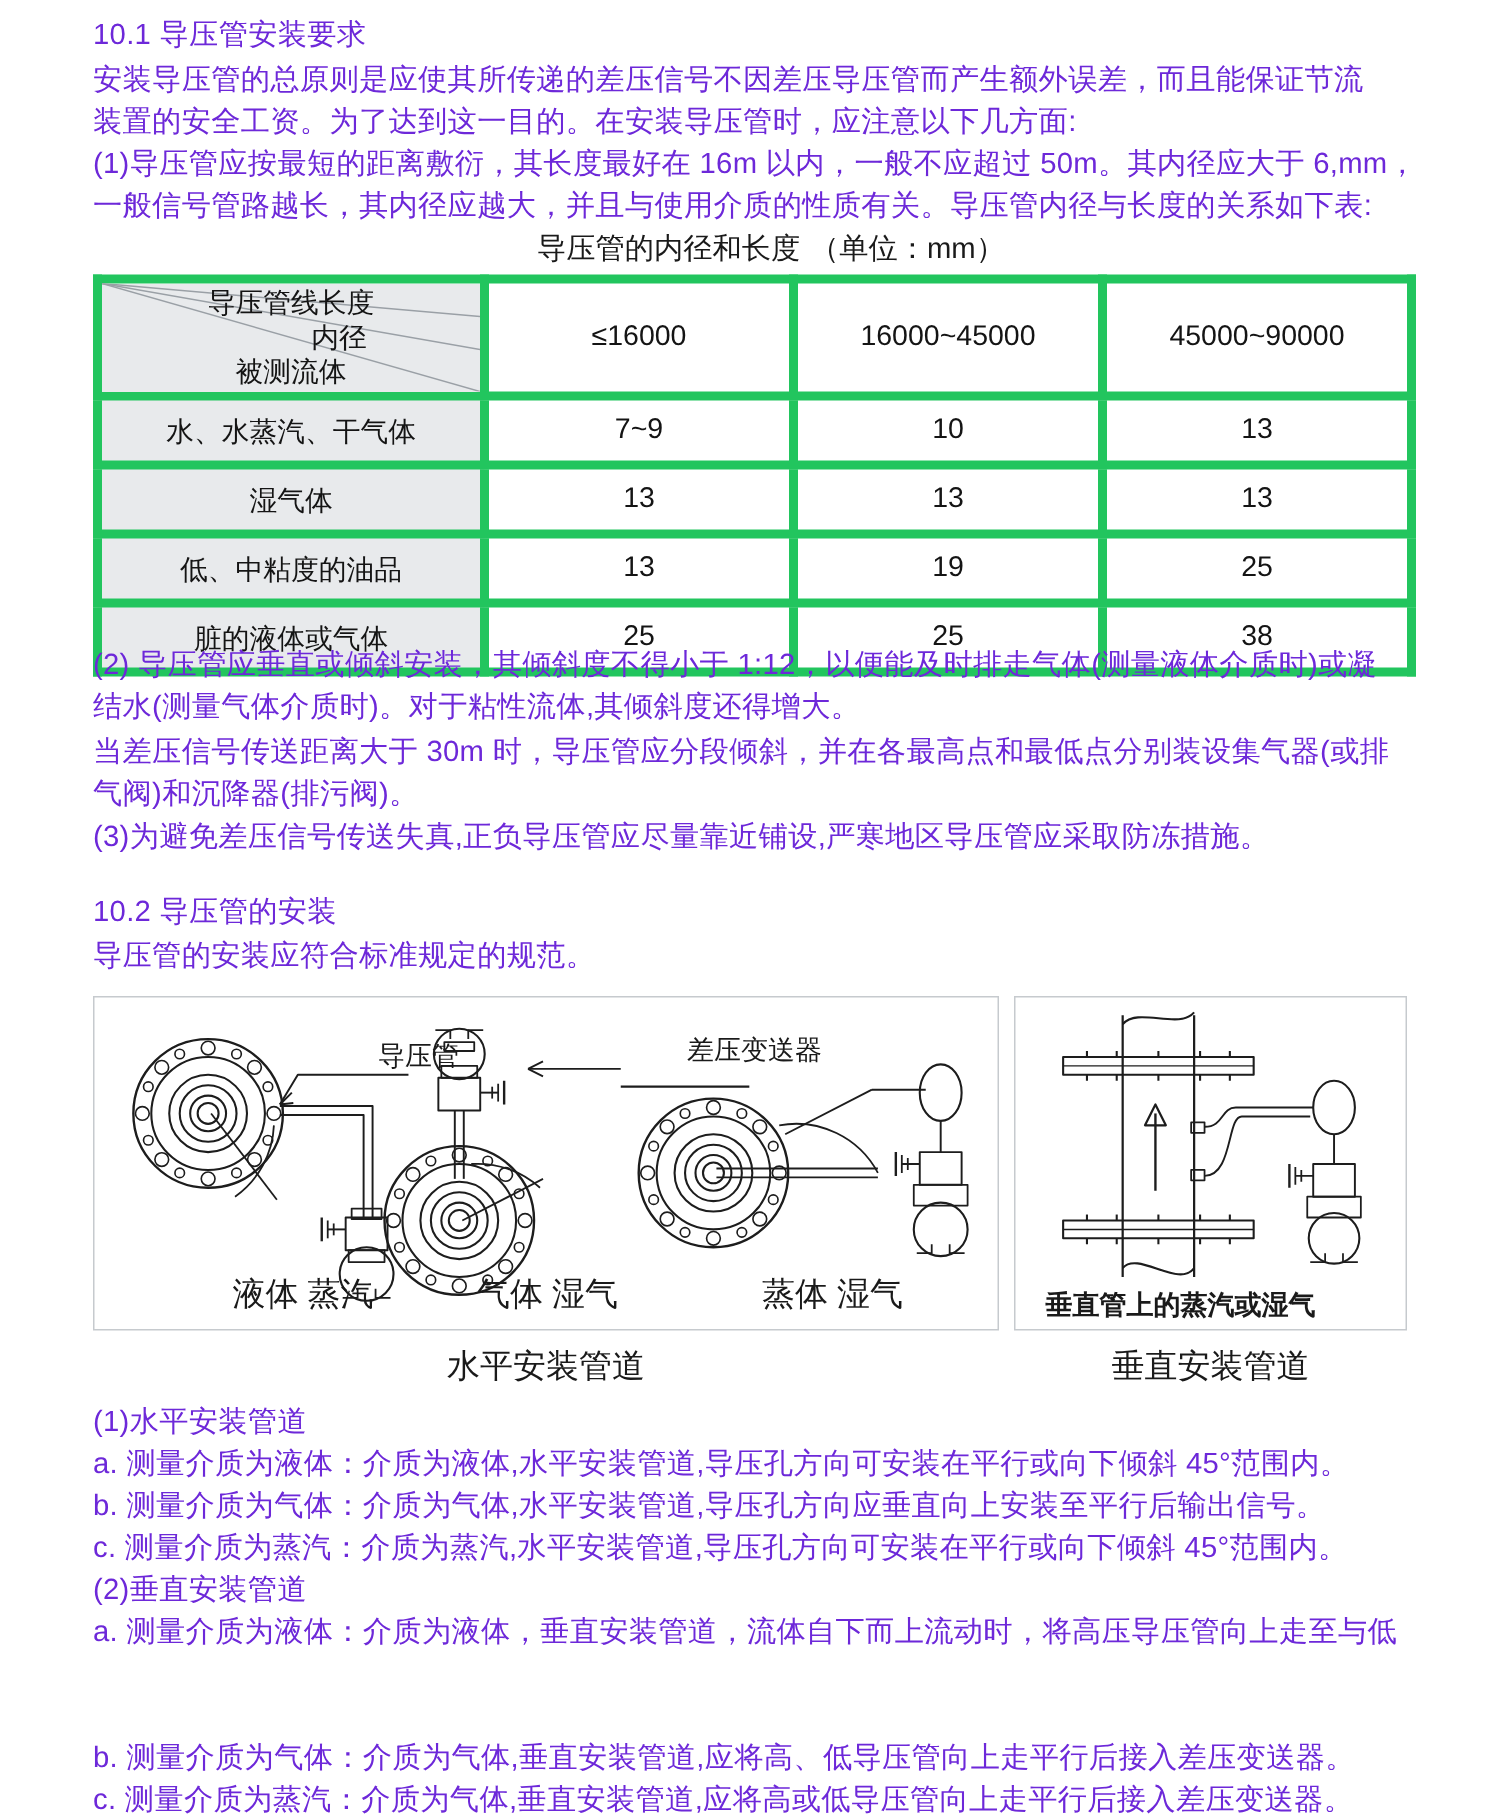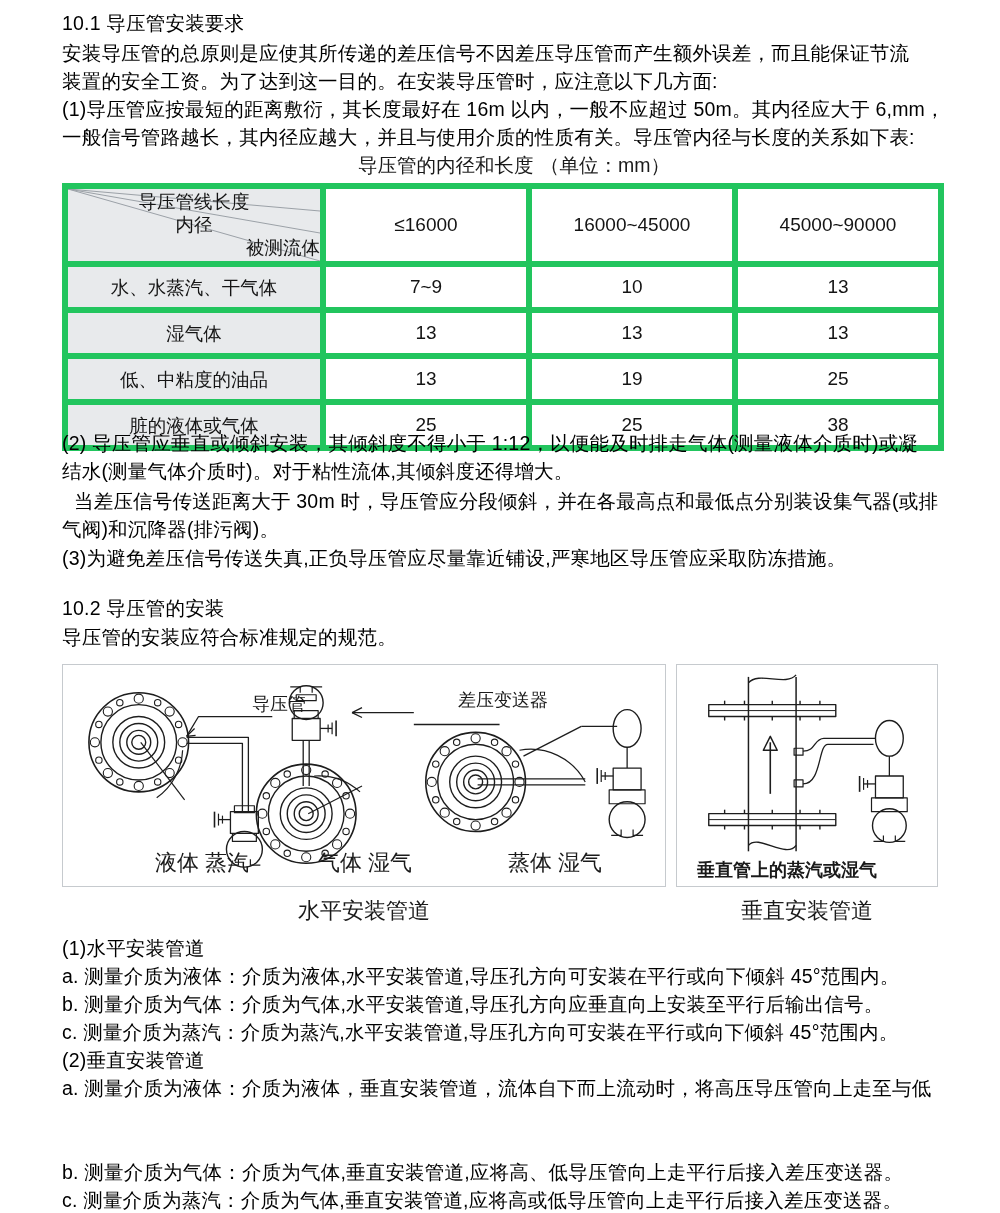--- a/index.html
+++ b/index.html
@@ -13,21 +13,21 @@
   }
   .page{position:relative;width:1000px;height:1213px;overflow:hidden;}
 
   
   .txt{
     position:absolute;
     font-size:19.5px;
     line-height:28.4px;
     letter-spacing:0.2px;
     white-space:nowrap;
-    color:#000000;
+    color:#6d28d9;
   }
   .heading{font-size:19.5px;}
 
   
   .tbl-title{
     position:absolute;
     font-size:19.5px;
     white-space:nowrap;
   }
   table.dims{
@@ -71,22 +71,22 @@
   .corner-inner svg{position:absolute;left:0;top:0;width:100%;height:100%;}
   .c-lbl{
     position:absolute;
     width:100%;
     text-align:center;
     font-size:18.5px;
     line-height:23px;
     color:#141414;
   }
   .c-lbl.l1{top:1px;}
-  .c-lbl.l2{top:24px;}
-  .c-lbl.l3{top:47px;text-align:right;}
+  .c-lbl.l2{top:24px;margin-left:32px;}
+  .c-lbl.l3{top:47px;}
 
   
   .panel{
     position:absolute;
     background:#ffffff;
     border:1.5px solid #c6cace;
     box-sizing:border-box;
   }
   #panel-horizontal{left:62px;top:664px;width:604px;height:223px;}
   #panel-vertical{left:676px;top:664px;width:262px;height:223px;}
@@ -161,21 +161,21 @@
         <td class="rowlabel">脏的液体或气体</td>
         <td class="val">25</td>
         <td class="val">25</td>
         <td class="val">38</td>
       </tr>
     </tbody>
   </table>
 
   <div class="txt" style="left:62px;top:429px;">(2) 导压管应垂直或倾斜安装，其倾斜度不得小于 1:12，以便能及时排走气体(测量液体介质时)或凝</div>
   <div class="txt" style="left:62px;top:457px;">结水(测量气体介质时)。对于粘性流体,其倾斜度还得增大。</div>
-  <div class="txt" style="left:74px;top:487px;">当差压信号传送距离大于 30m 时，导压管应分段倾斜，并在各最高点和最低点分别装设集气器(或排</div>
+  <div class="txt" style="left:62px;top:487px;">当差压信号传送距离大于 30m 时，导压管应分段倾斜，并在各最高点和最低点分别装设集气器(或排</div>
   <div class="txt" style="left:62px;top:515px;">气阀)和沉降器(排污阀)。</div>
   <div class="txt" style="left:62px;top:544px;">(3)为避免差压信号传送失真,正负导压管应尽量靠近铺设,严寒地区导压管应采取防冻措施。</div>
 
   <div class="txt heading" style="left:62px;top:594px;">10.2 导压管的安装</div>
   <div class="txt" style="left:62px;top:623px;">导压管的安装应符合标准规定的规范。</div>
 
   <div class="panel" id="panel-horizontal">
     <svg viewBox="0 0 604 223" preserveAspectRatio="none">
       <g fill="none" stroke="#1d1d1d" stroke-width="1.4" stroke-linejoin="round">
 

